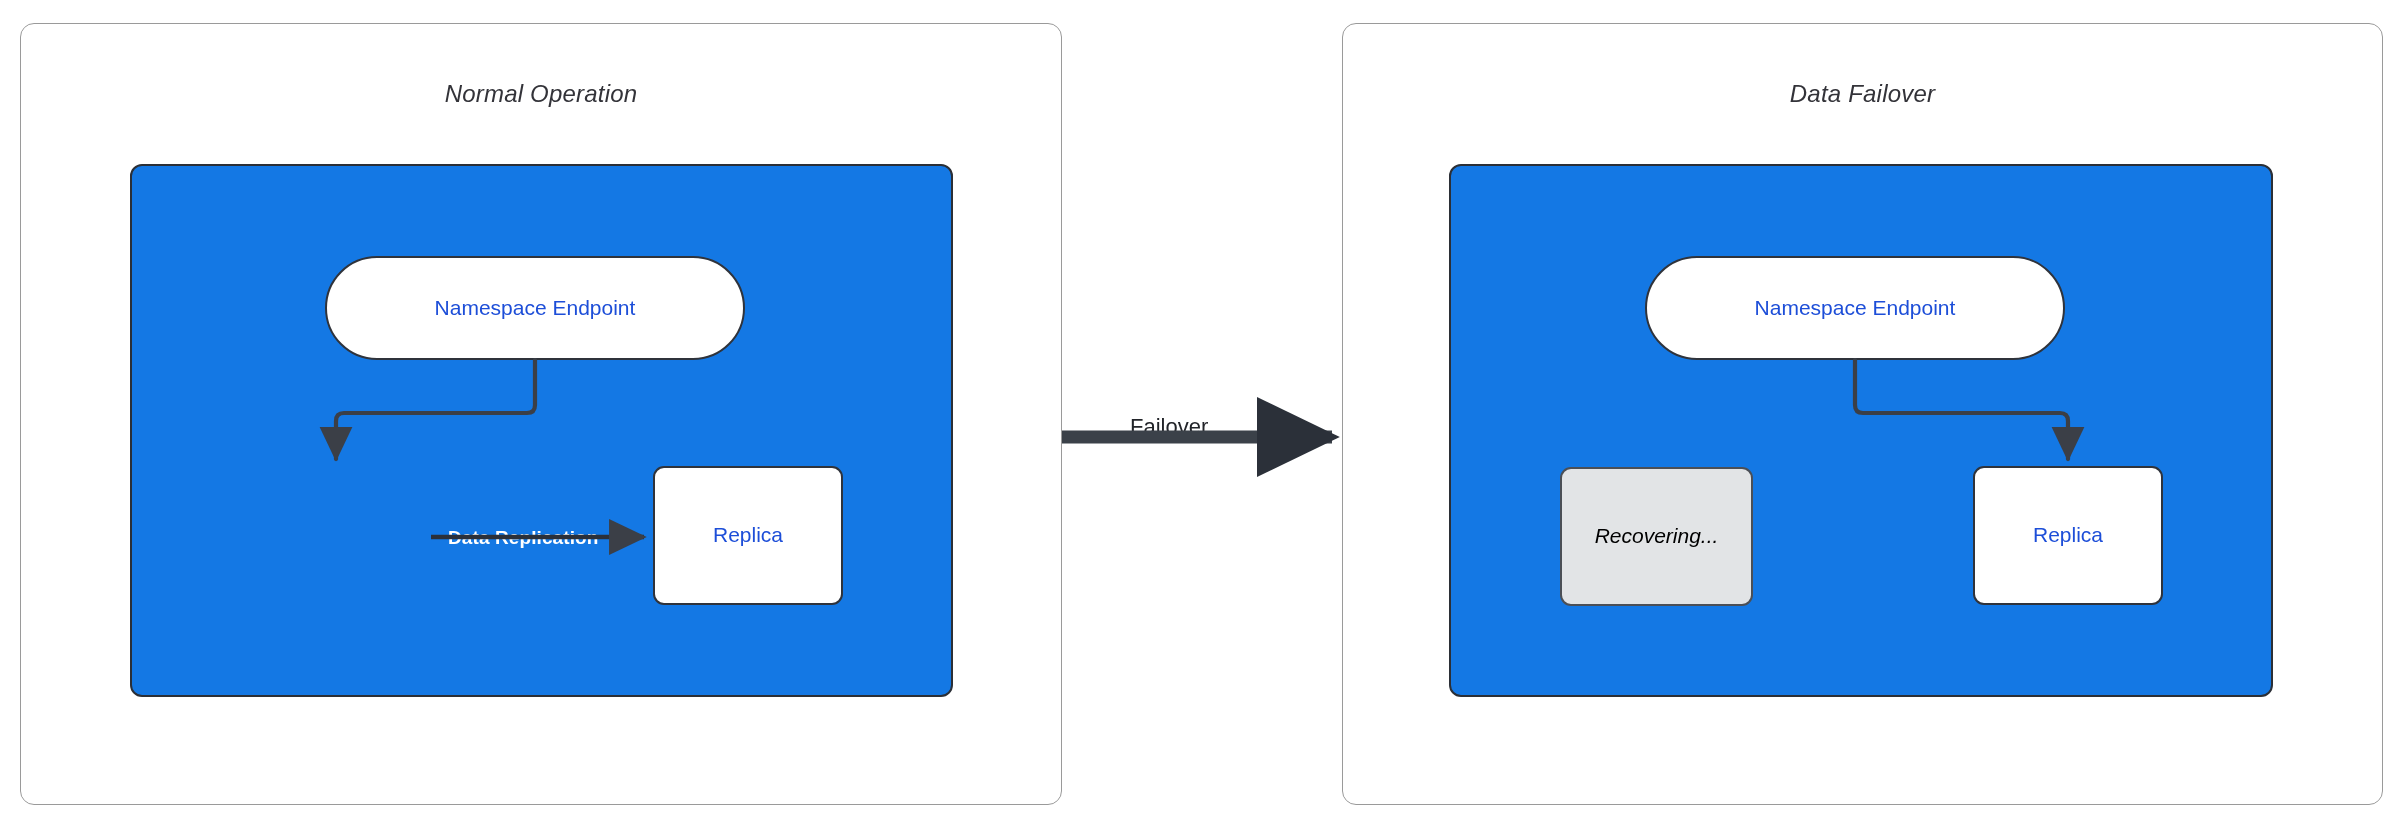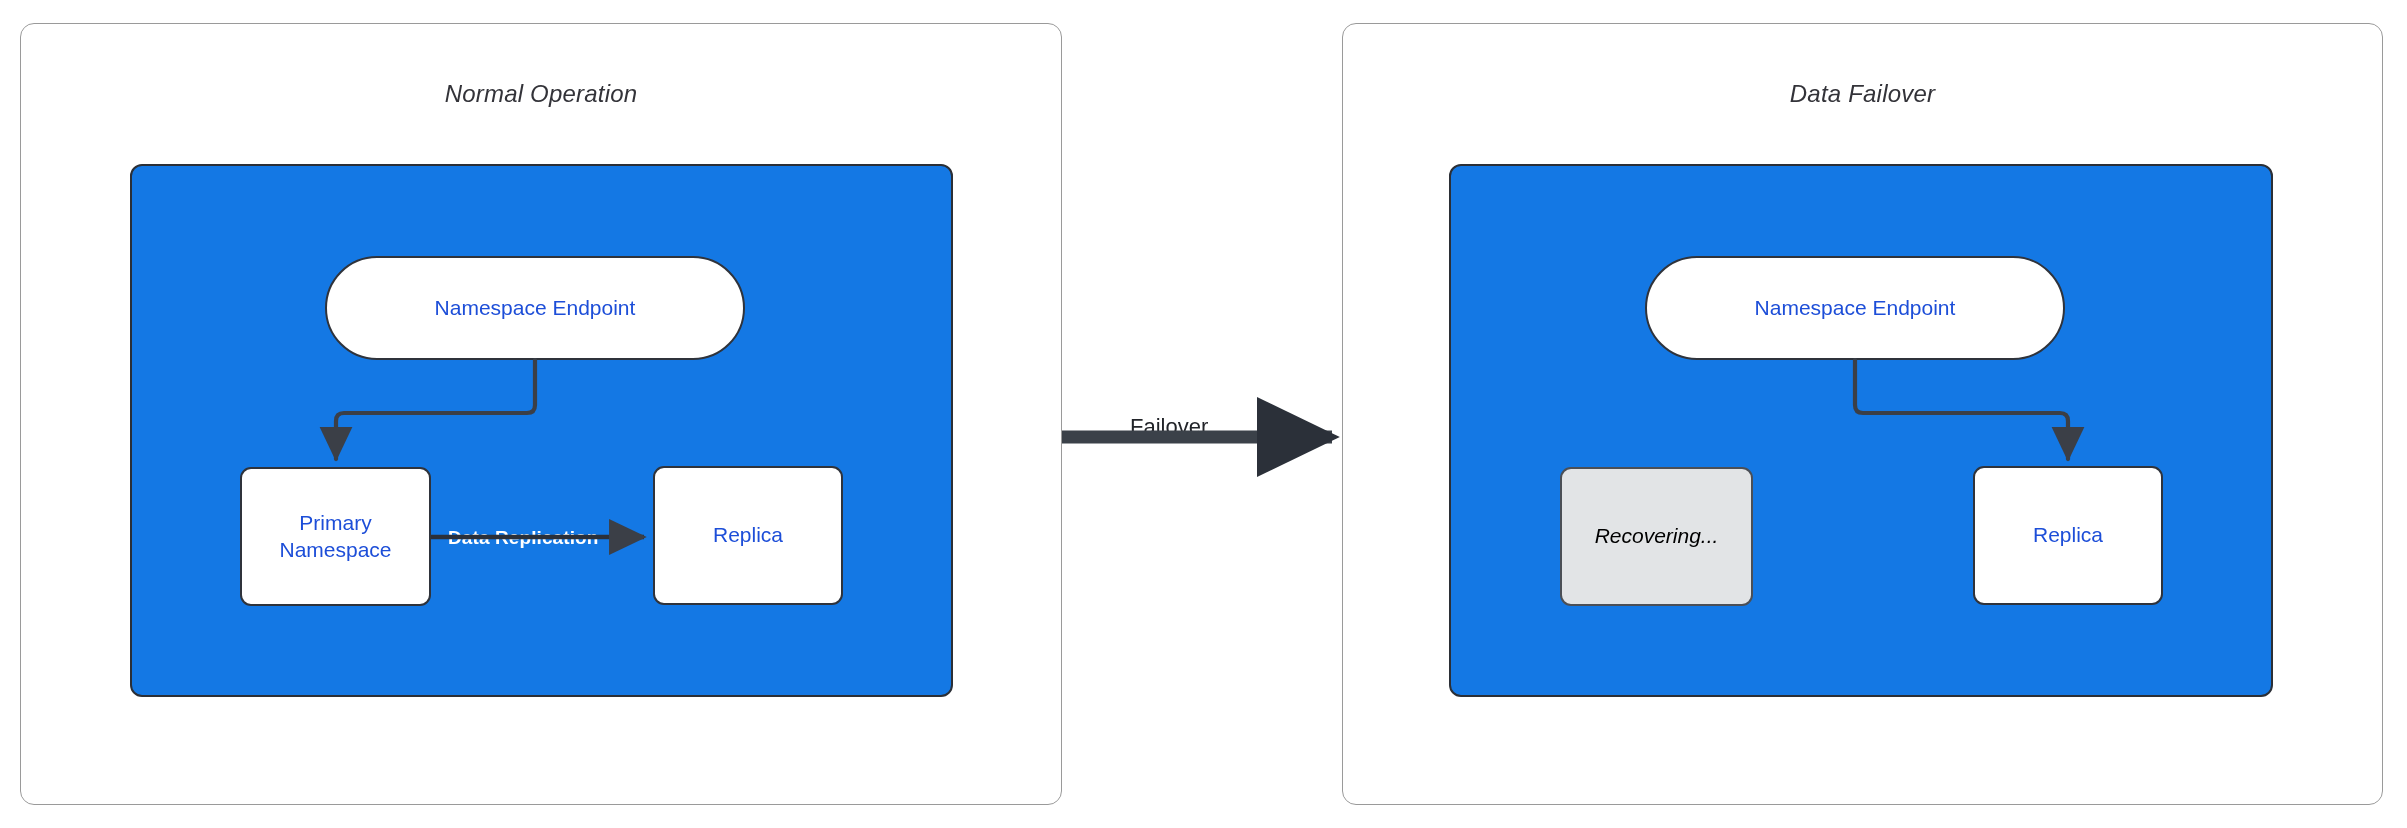--- a/index.html
+++ b/index.html
@@ -99,26 +99,20 @@
   <div class="panel" style="left:20px; top:23px; width:1042px; height:782px;">
     <div class="panel-title" style="top:56px; left:0;">Normal Operation</div>
   </div>
 
   <div class="bluebox" style="left:130px; top:164px; width:823px; height:533px;"></div>
 
   <div class="node pill" style="left:325px; top:256px; width:420px; height:104px;">
     <span>Namespace Endpoint</span>
   </div>
 
-  <div class="node rounded" style="left:240px; top:467px; width:191px; height:139px;">
-    <span>
-      <span>Primary</span><br>
-      <span>Namespace</span>
-    </span>
-  </div>
 
   <div class="node rounded" style="left:653px; top:466px; width:190px; height:139px;">
     <span>Replica</span>
   </div>
 
   <div class="edge-label" style="left:448px; top:527px;">Data Replication</div>
 
   <div class="big-label" style="left:1130px; top:393px;margin-top:21px;">Failover</div>
 
   <div class="panel" style="left:1342px; top:23px; width:1041px; height:782px;">

